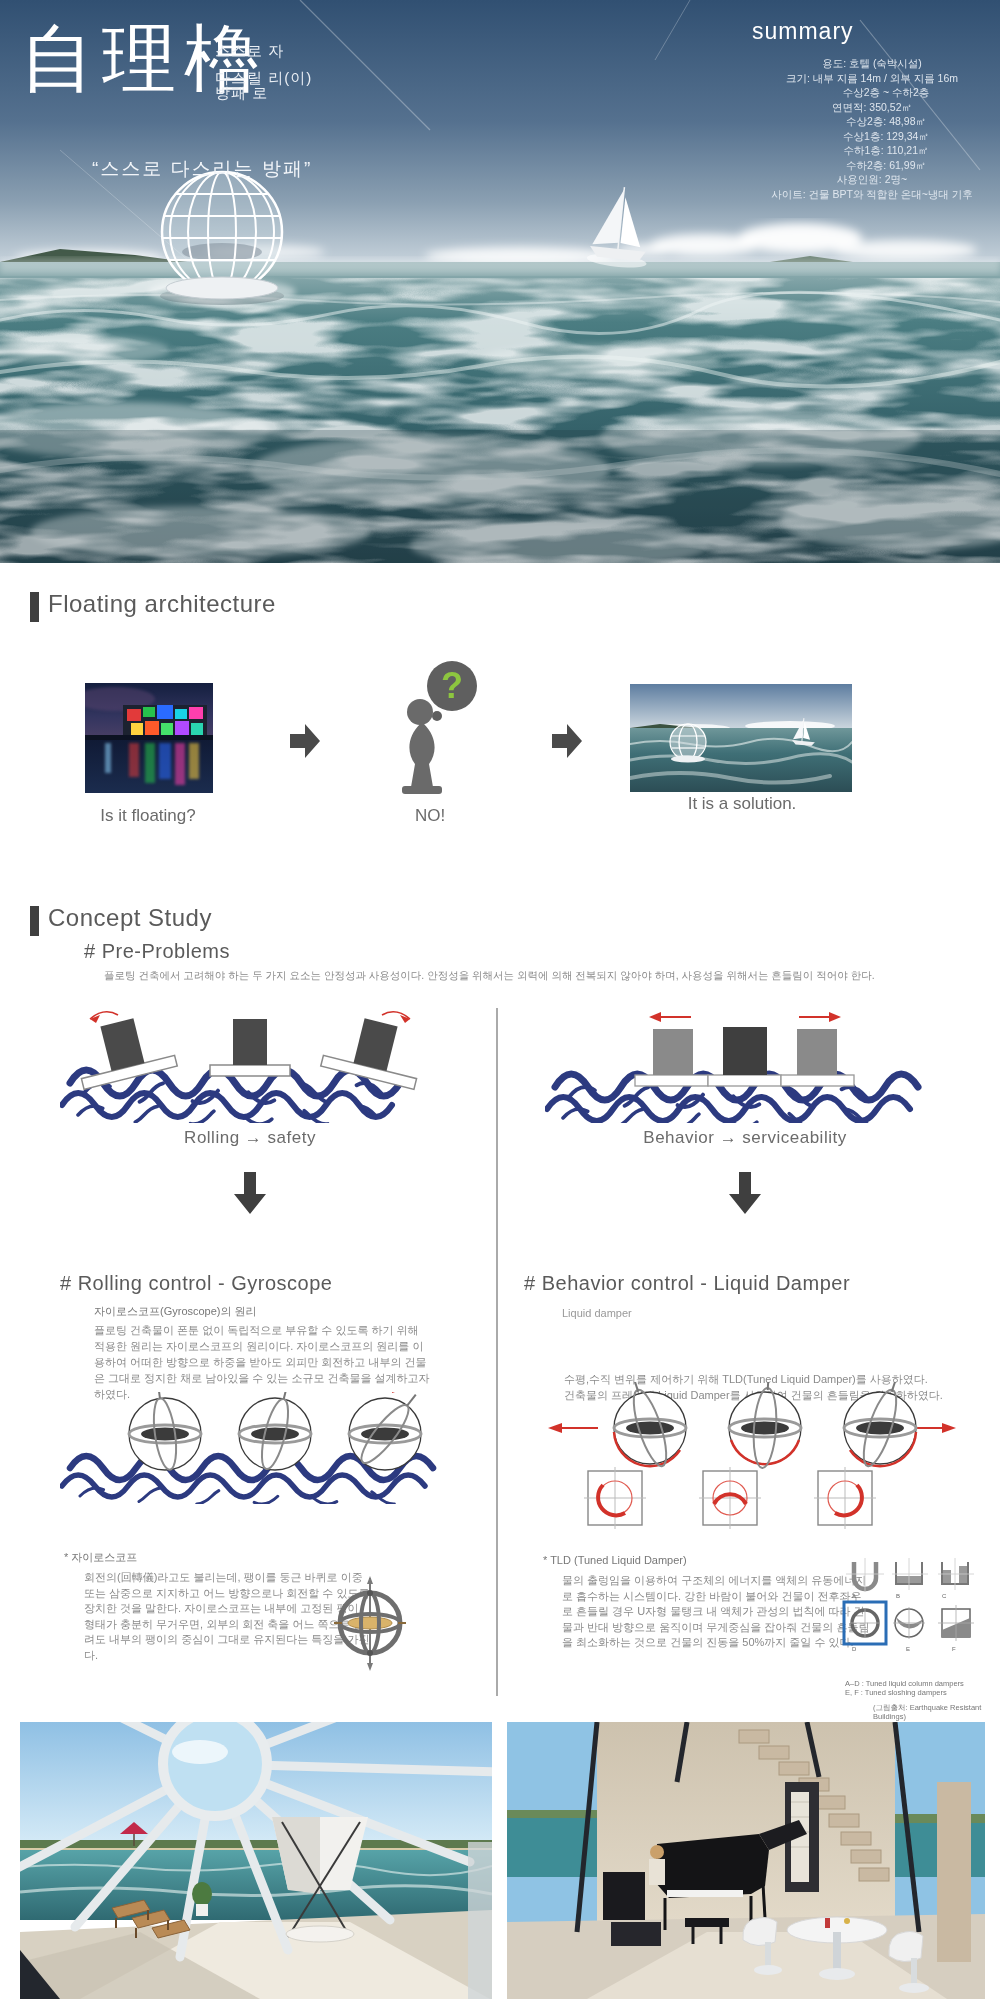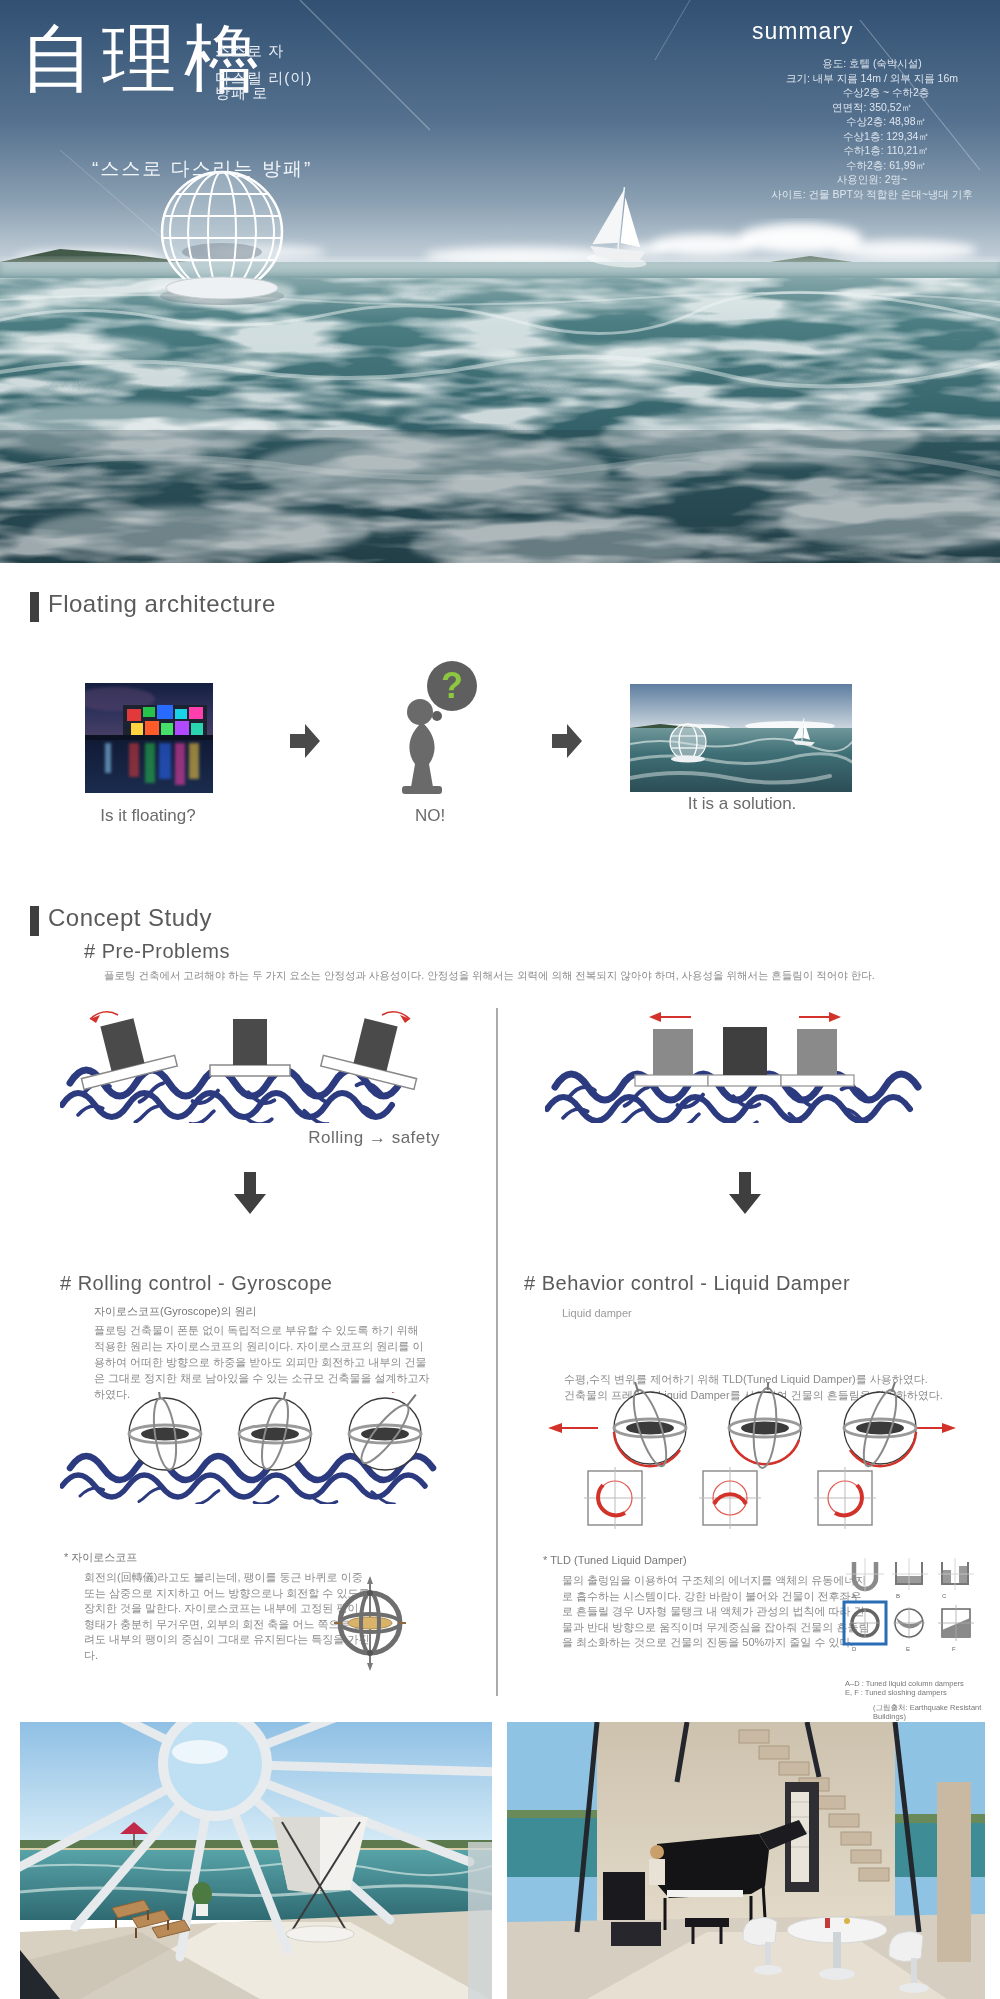--- a/index.html
+++ b/index.html
@@ -15,21 +15,21 @@
   #summary-heading{left:752px;top:18px;font-size:23px;color:#ffffff;font-weight:300;letter-spacing:1px;}
   #summary-lines{left:752px;top:56px;width:240px;font-size:10.5px;color:#dfe6ee;line-height:14.5px;}
   #summary-lines .ind1{padding-left:28px;}
   
   .secbar{width:9px;height:30px;background:#3f3f3f;}
   .secheading{font-size:24px;color:#5a5a5a;font-weight:300;letter-spacing:.5px;}
   .subheading{font-size:20px;color:#5a5a5a;font-weight:300;letter-spacing:.5px;}
   .korsmall{font-size:10.5px;color:#8a8a8a;line-height:15px;}
   .body11{font-size:11px;color:#8a8a8a;line-height:16px;}
   .caption{font-size:17px;color:#6b6b6b;font-weight:300;text-align:center;}
-  .flowlabel{font-size:17px;color:#6b6b6b;font-weight:300;text-align:right;letter-spacing:.5px;}
+  .flowlabel{font-size:17px;color:#6b6b6b;font-weight:300;text-align:center;letter-spacing:.5px;}
   .prewrap{white-space:pre-line;}
   #divider{left:496px;top:1008px;width:2px;height:688px;background:#aaaaaa;}
   .tinycap{font-size:7.5px;color:#777;line-height:9px;margin-top:24px;}
   svg{display:block;}
 </style>
 </head>
 <body>
 
 <div id="board">
 
@@ -316,20 +316,21 @@
       <rect x="178" y="22" width="44" height="48" fill="#3f3f3f"></rect>
       <rect x="252" y="24" width="40" height="46" fill="#8a8a8a"></rect>
       <line x1="112" y1="12" x2="146" y2="12" stroke="#d2322a" stroke-width="2"></line>
       <polygon points="104,12 116,7 116,17" fill="#d2322a"></polygon>
       <line x1="254" y1="12" x2="288" y2="12" stroke="#d2322a" stroke-width="2"></line>
       <polygon points="296,12 284,7 284,17" fill="#d2322a"></polygon>
     </svg>
   </div>
 
   <div class="abs flowlabel" style="left:60px;top:1128px;width:380px;">Rolling → safety</div>
+  <div class="abs flowlabel" style="left:545px;top:1128px;width:400px;">Behavior → serviceability</div>
 
   <div class="abs" style="left:234px;top:1172px;">
     <svg width="32" height="44" viewBox="0 0 32 44">
         <polygon points="10,0 22,0 22,22 32,22 16,42 0,22 10,22" fill="#3f3f3f"></polygon>
       </svg>
   </div>
   <div class="abs" style="left:729px;top:1172px;">
     <svg width="32" height="44" viewBox="0 0 32 44">
         <polygon points="10,0 22,0 22,22 32,22 16,42 0,22 10,22" fill="#3f3f3f"></polygon>
       </svg>

